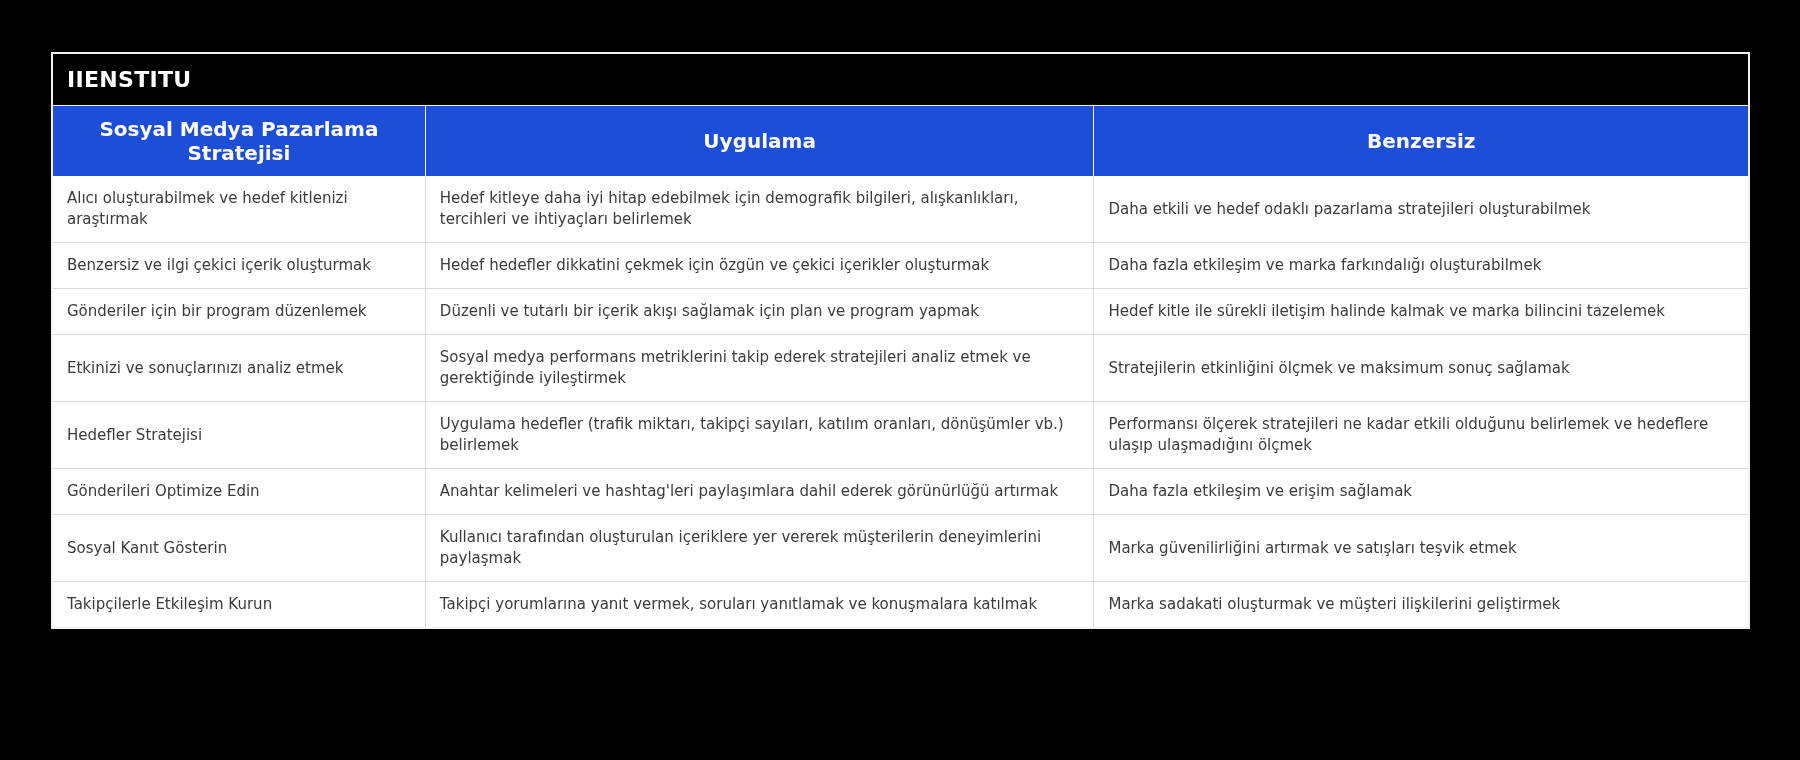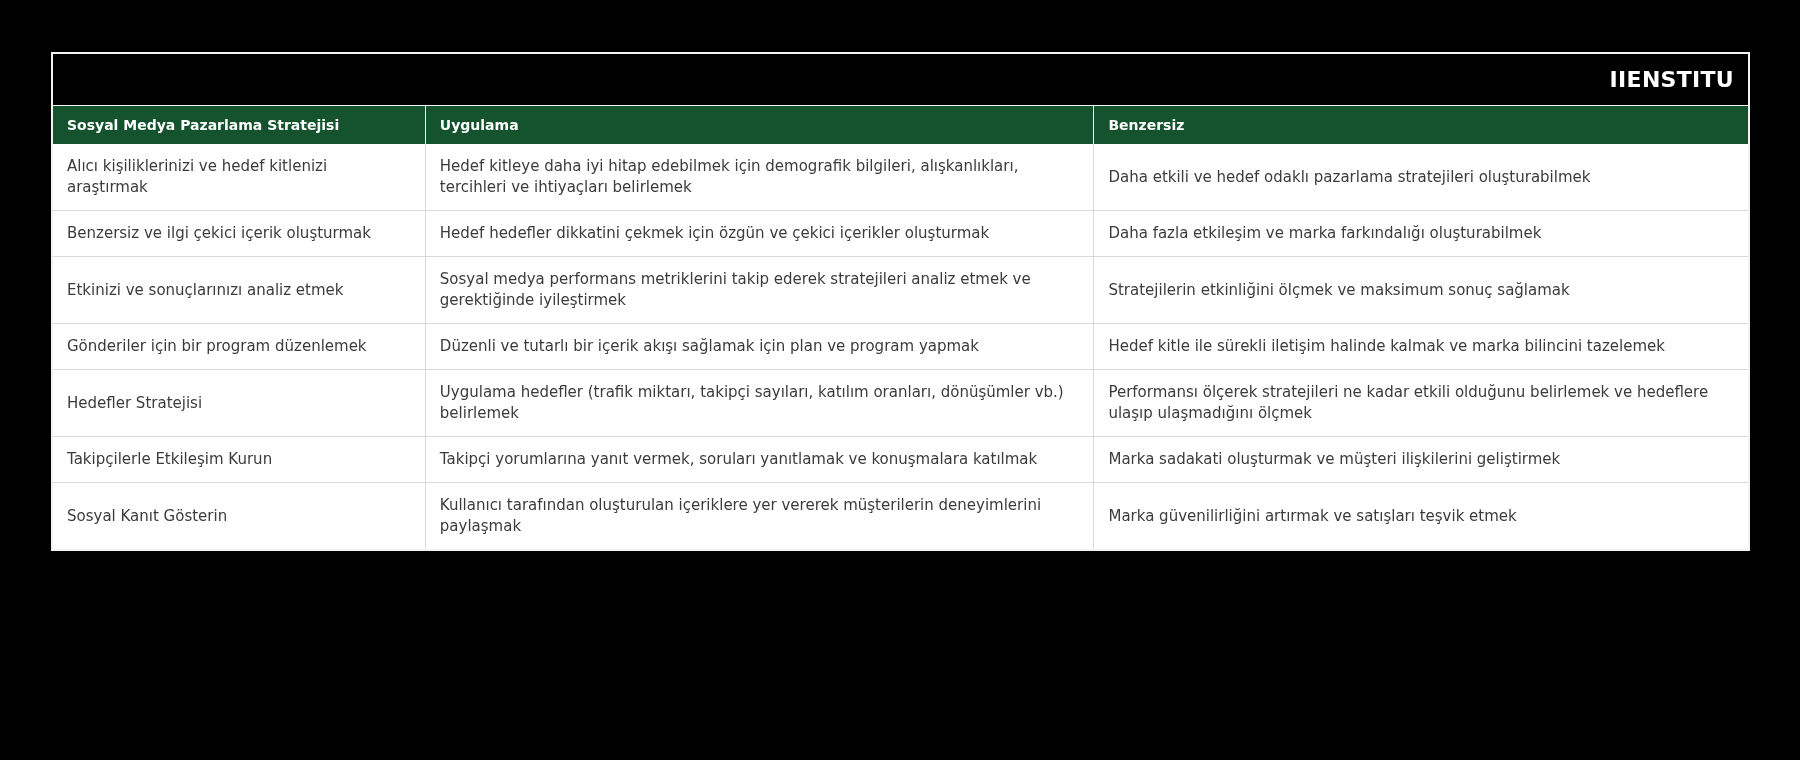--- a/index.html
+++ b/index.html
@@ -25,31 +25,31 @@
     border-collapse: collapse;
     table-layout: fixed;
     background: #ffffff;
     border: 2px solid #f2f2f2;
   }
   .title-cell {
     background: #000000;
     color: #ffffff;
     font-size: 22px;
     font-weight: bold;
-    text-align: right;
+    text-align: left;
     padding: 13px 14px;
     border-bottom: 1px solid #f2f2f2;
     letter-spacing: 0.3px;
   }
   th.col-header {
-    background: #14532d;
+    background: #1d4ed8;
     color: #ffffff;
-    font-size: 14px;
+    font-size: 20px;
     font-weight: bold;
-    text-align: left;
+    text-align: center;
     padding: 11px 14px;
     border-left: 1px solid #f2f2f2;
     vertical-align: middle;
   }
   th.col-header:first-child { border-left: none; }
   td.cell {
     background: #ffffff;
     color: #3b3b3b;
     font-size: 15px;
     line-height: 21px;
@@ -78,49 +78,54 @@
         <th class="title-cell" colspan="3">IIENSTITU</th>
       </tr>
       <tr>
         <th class="col-header">Sosyal Medya Pazarlama Stratejisi</th>
         <th class="col-header">Uygulama</th>
         <th class="col-header">Benzersiz</th>
       </tr>
     </thead>
     <tbody id="table-body">
         <tr>
-    <td class="cell">Alıcı kişiliklerinizi ve hedef kitlenizi araştırmak</td>
+    <td class="cell">Alıcı oluşturabilmek ve hedef kitlenizi araştırmak</td>
     <td class="cell">Hedef kitleye daha iyi hitap edebilmek için demografik bilgileri, alışkanlıkları, tercihleri ve ihtiyaçları belirlemek</td>
     <td class="cell">Daha etkili ve hedef odaklı pazarlama stratejileri oluşturabilmek</td>
   </tr>
         <tr>
     <td class="cell">Benzersiz ve ilgi çekici içerik oluşturmak</td>
     <td class="cell">Hedef hedefler dikkatini çekmek için özgün ve çekici içerikler oluşturmak</td>
     <td class="cell">Daha fazla etkileşim ve marka farkındalığı oluşturabilmek</td>
   </tr>
         <tr>
+    <td class="cell">Gönderiler için bir program düzenlemek</td>
+    <td class="cell">Düzenli ve tutarlı bir içerik akışı sağlamak için plan ve program yapmak</td>
+    <td class="cell">Hedef kitle ile sürekli iletişim halinde kalmak ve marka bilincini tazelemek</td>
+  </tr>
+        <tr>
     <td class="cell">Etkinizi ve sonuçlarınızı analiz etmek</td>
     <td class="cell">Sosyal medya performans metriklerini takip ederek stratejileri analiz etmek ve gerektiğinde iyileştirmek</td>
     <td class="cell">Stratejilerin etkinliğini ölçmek ve maksimum sonuç sağlamak</td>
-  </tr>
-        <tr>
-    <td class="cell">Gönderiler için bir program düzenlemek</td>
-    <td class="cell">Düzenli ve tutarlı bir içerik akışı sağlamak için plan ve program yapmak</td>
-    <td class="cell">Hedef kitle ile sürekli iletişim halinde kalmak ve marka bilincini tazelemek</td>
   </tr>
         <tr>
     <td class="cell">Hedefler Stratejisi</td>
     <td class="cell">Uygulama hedefler (trafik miktarı, takipçi sayıları, katılım oranları, dönüşümler vb.) belirlemek</td>
     <td class="cell">Performansı ölçerek stratejileri ne kadar etkili olduğunu belirlemek ve hedeflere ulaşıp ulaşmadığını ölçmek</td>
   </tr>
         <tr>
-    <td class="cell">Takipçilerle Etkileşim Kurun</td>
-    <td class="cell">Takipçi yorumlarına yanıt vermek, soruları yanıtlamak ve konuşmalara katılmak</td>
-    <td class="cell">Marka sadakati oluşturmak ve müşteri ilişkilerini geliştirmek</td>
+    <td class="cell">Gönderileri Optimize Edin</td>
+    <td class="cell">Anahtar kelimeleri ve hashtag'leri paylaşımlara dahil ederek görünürlüğü artırmak</td>
+    <td class="cell">Daha fazla etkileşim ve erişim sağlamak</td>
   </tr>
         <tr>
     <td class="cell">Sosyal Kanıt Gösterin</td>
     <td class="cell">Kullanıcı tarafından oluşturulan içeriklere yer vererek müşterilerin deneyimlerini paylaşmak</td>
     <td class="cell">Marka güvenilirliğini artırmak ve satışları teşvik etmek</td>
   </tr>
+        <tr>
+    <td class="cell">Takipçilerle Etkileşim Kurun</td>
+    <td class="cell">Takipçi yorumlarına yanıt vermek, soruları yanıtlamak ve konuşmalara katılmak</td>
+    <td class="cell">Marka sadakati oluşturmak ve müşteri ilişkilerini geliştirmek</td>
+  </tr>
       </tbody>
   </table>
 </div>
 
 </body></html>

